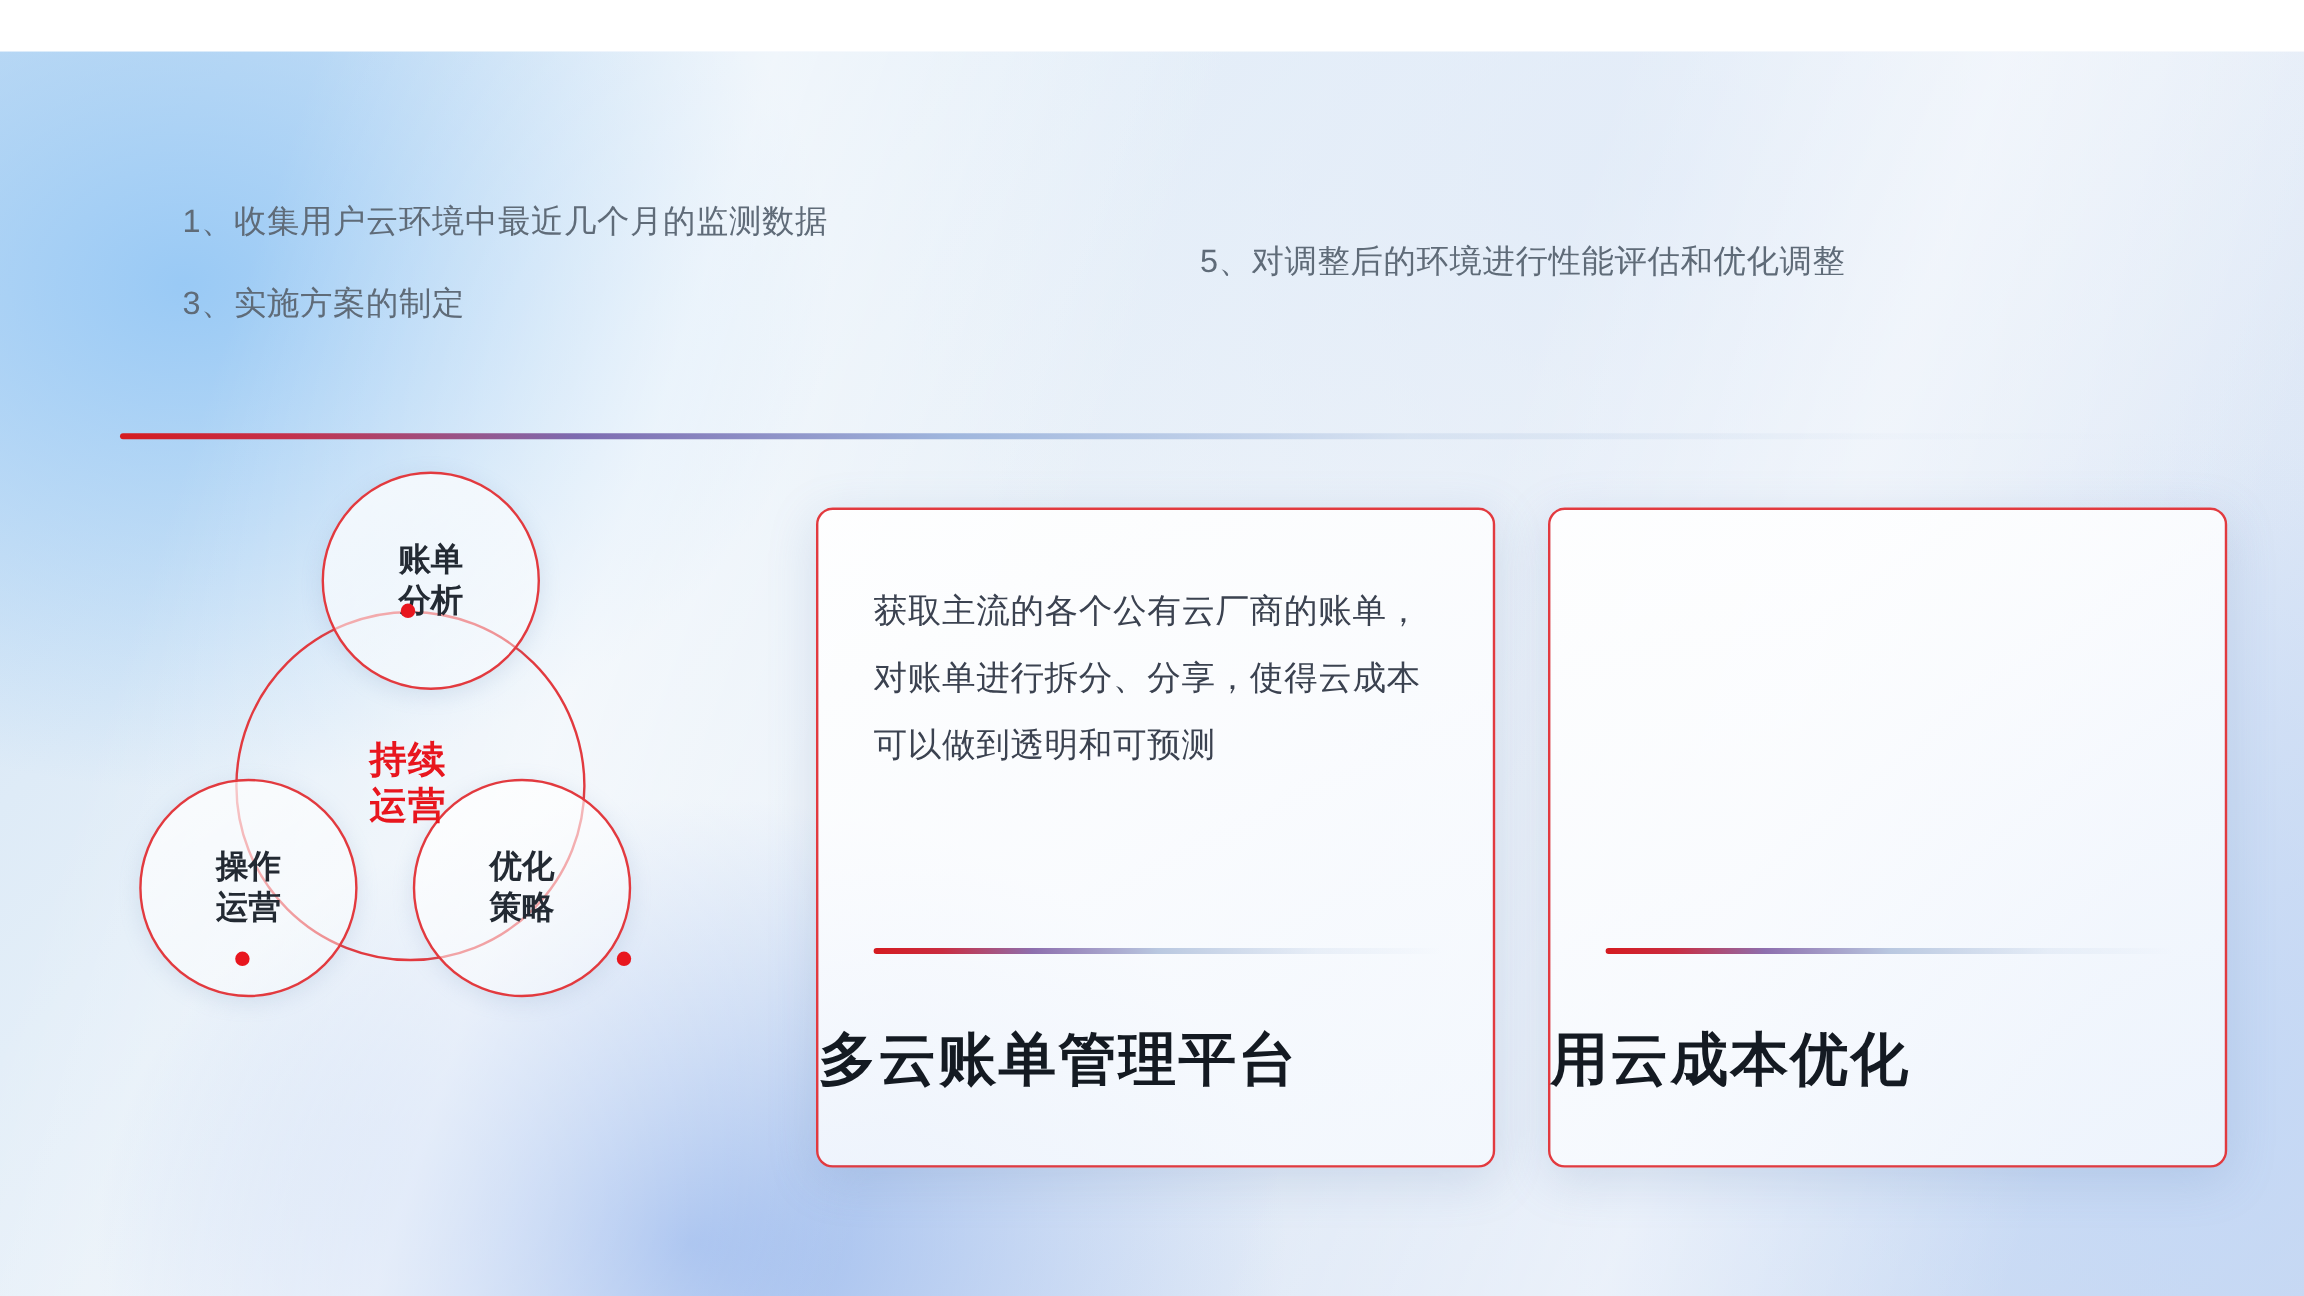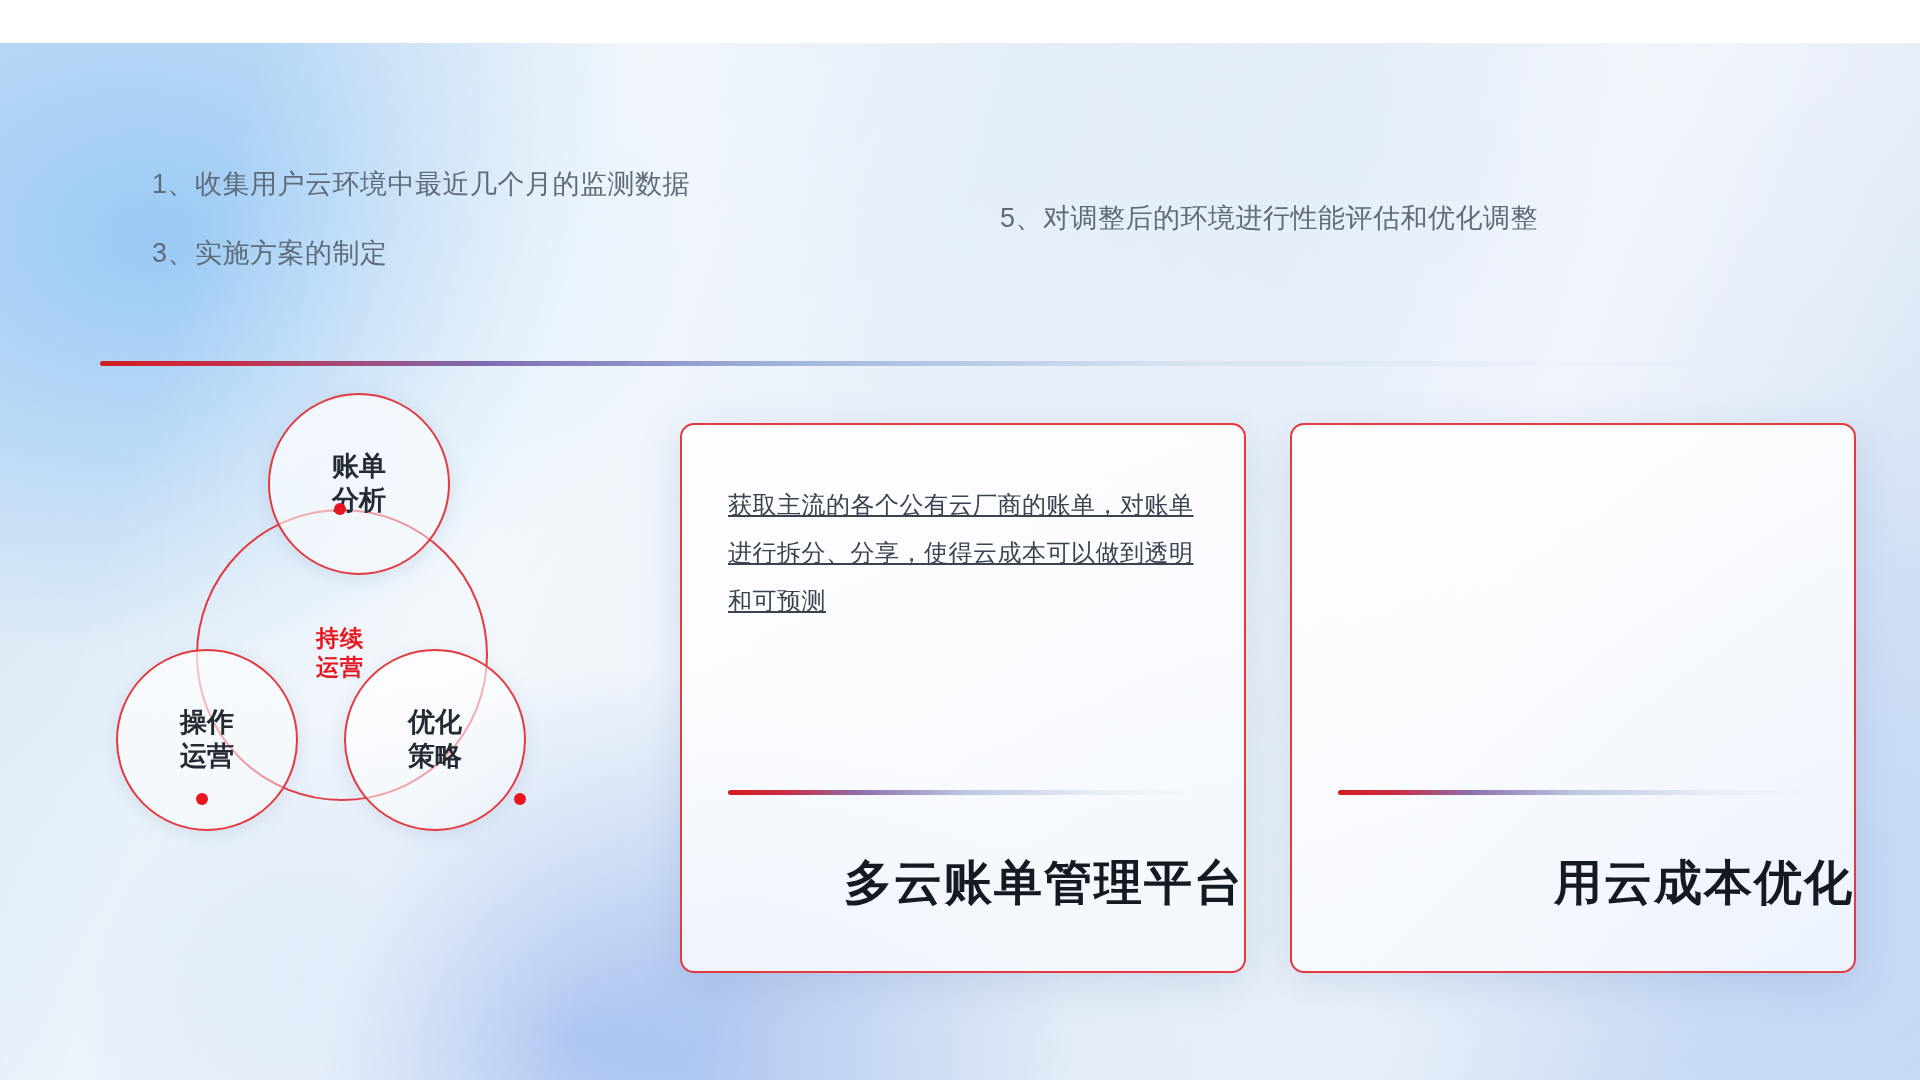--- a/index.html
+++ b/index.html
@@ -116,21 +116,21 @@
     position: absolute;
     left: 96px;
     top: 116px;
     width: 288px;
     height: 288px;
     display: flex;
     align-items: center;
     justify-content: center;
     text-align: center;
     color: #e8161e;
-    font-size: 23px;
+    font-size: 31px;
     font-weight: bold;
     line-height: 1.25;
     letter-spacing: 1px;
   }
   .v-dot {
     position: absolute;
     width: 12px;
     height: 12px;
     border-radius: 50%;
     background: #e8161e;
@@ -150,40 +150,39 @@
     background: linear-gradient(160deg, rgba(255,255,255,0.92) 0%, rgba(252,253,255,0.86) 45%, rgba(245,249,254,0.84) 100%);
     box-shadow: 0 10px 40px rgba(110,140,185,0.22);
     box-sizing: border-box;
     padding: 56px 46px 0 46px;
   }
   #card-1 { left: 680px; }
   #card-2 { left: 1290px; }
 
   .card-body {
     color: #3b4250;
-    font-size: 24px;
+    font-size: 28px;
     line-height: 2.0;
     letter-spacing: 0.5px;
-    text-decoration: underline;
   }
   .card-rule {
     position: absolute;
     left: 46px;
     bottom: 176px;
     width: 474px;
     height: 5px;
     border-radius: 3px;
     background: linear-gradient(90deg, #d51b20 0%, #ca2c40 12%, #8d6fae 28%, #b9c8e0 50%, rgba(210,222,238,0.4) 78%, rgba(210,222,238,0) 100%);
   }
   .card-title {
     position: absolute;
     left: 0;
     right: 0;
     bottom: 56px;
-    text-align: right;
+    text-align: left;
     color: #141a22;
     font-size: 48px;
     font-weight: bold;
     letter-spacing: 2px;
   }
 </style>
 </head>
 <body>
 
 <div id="stage">

